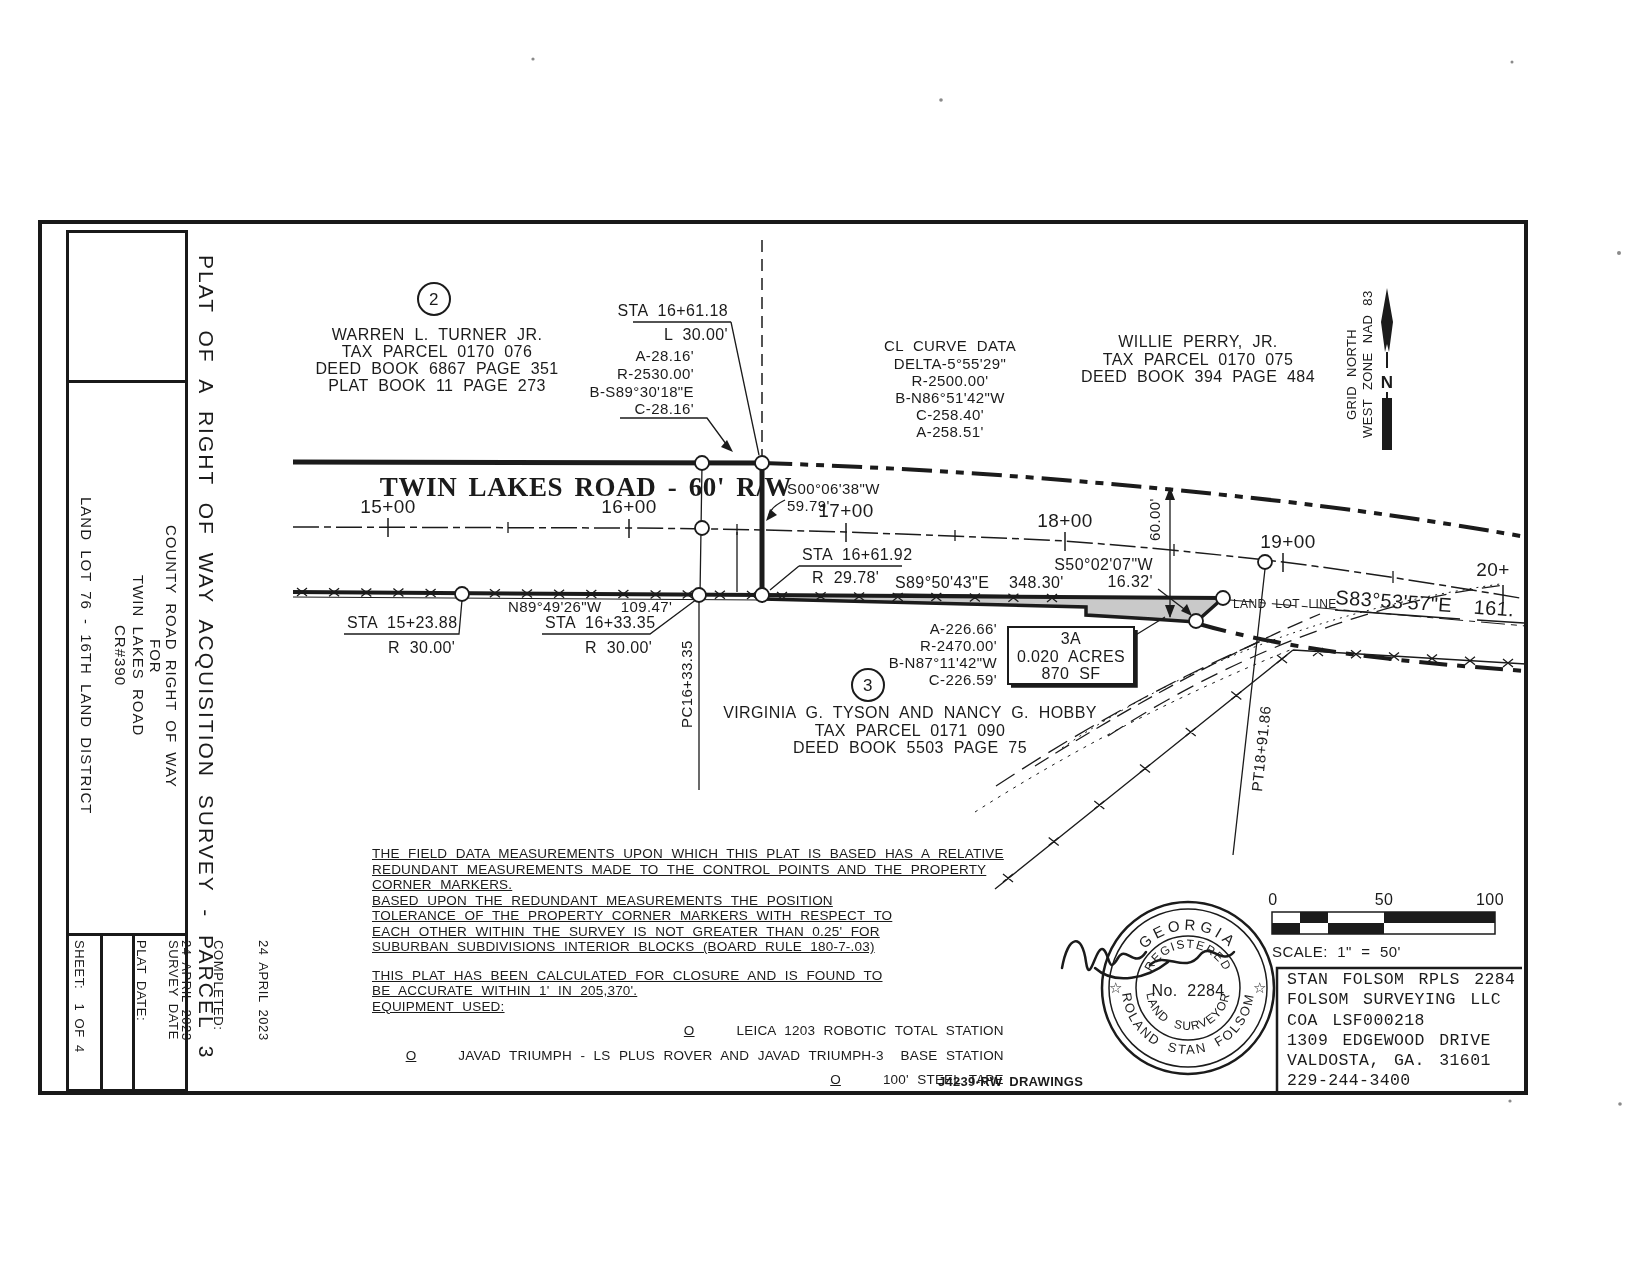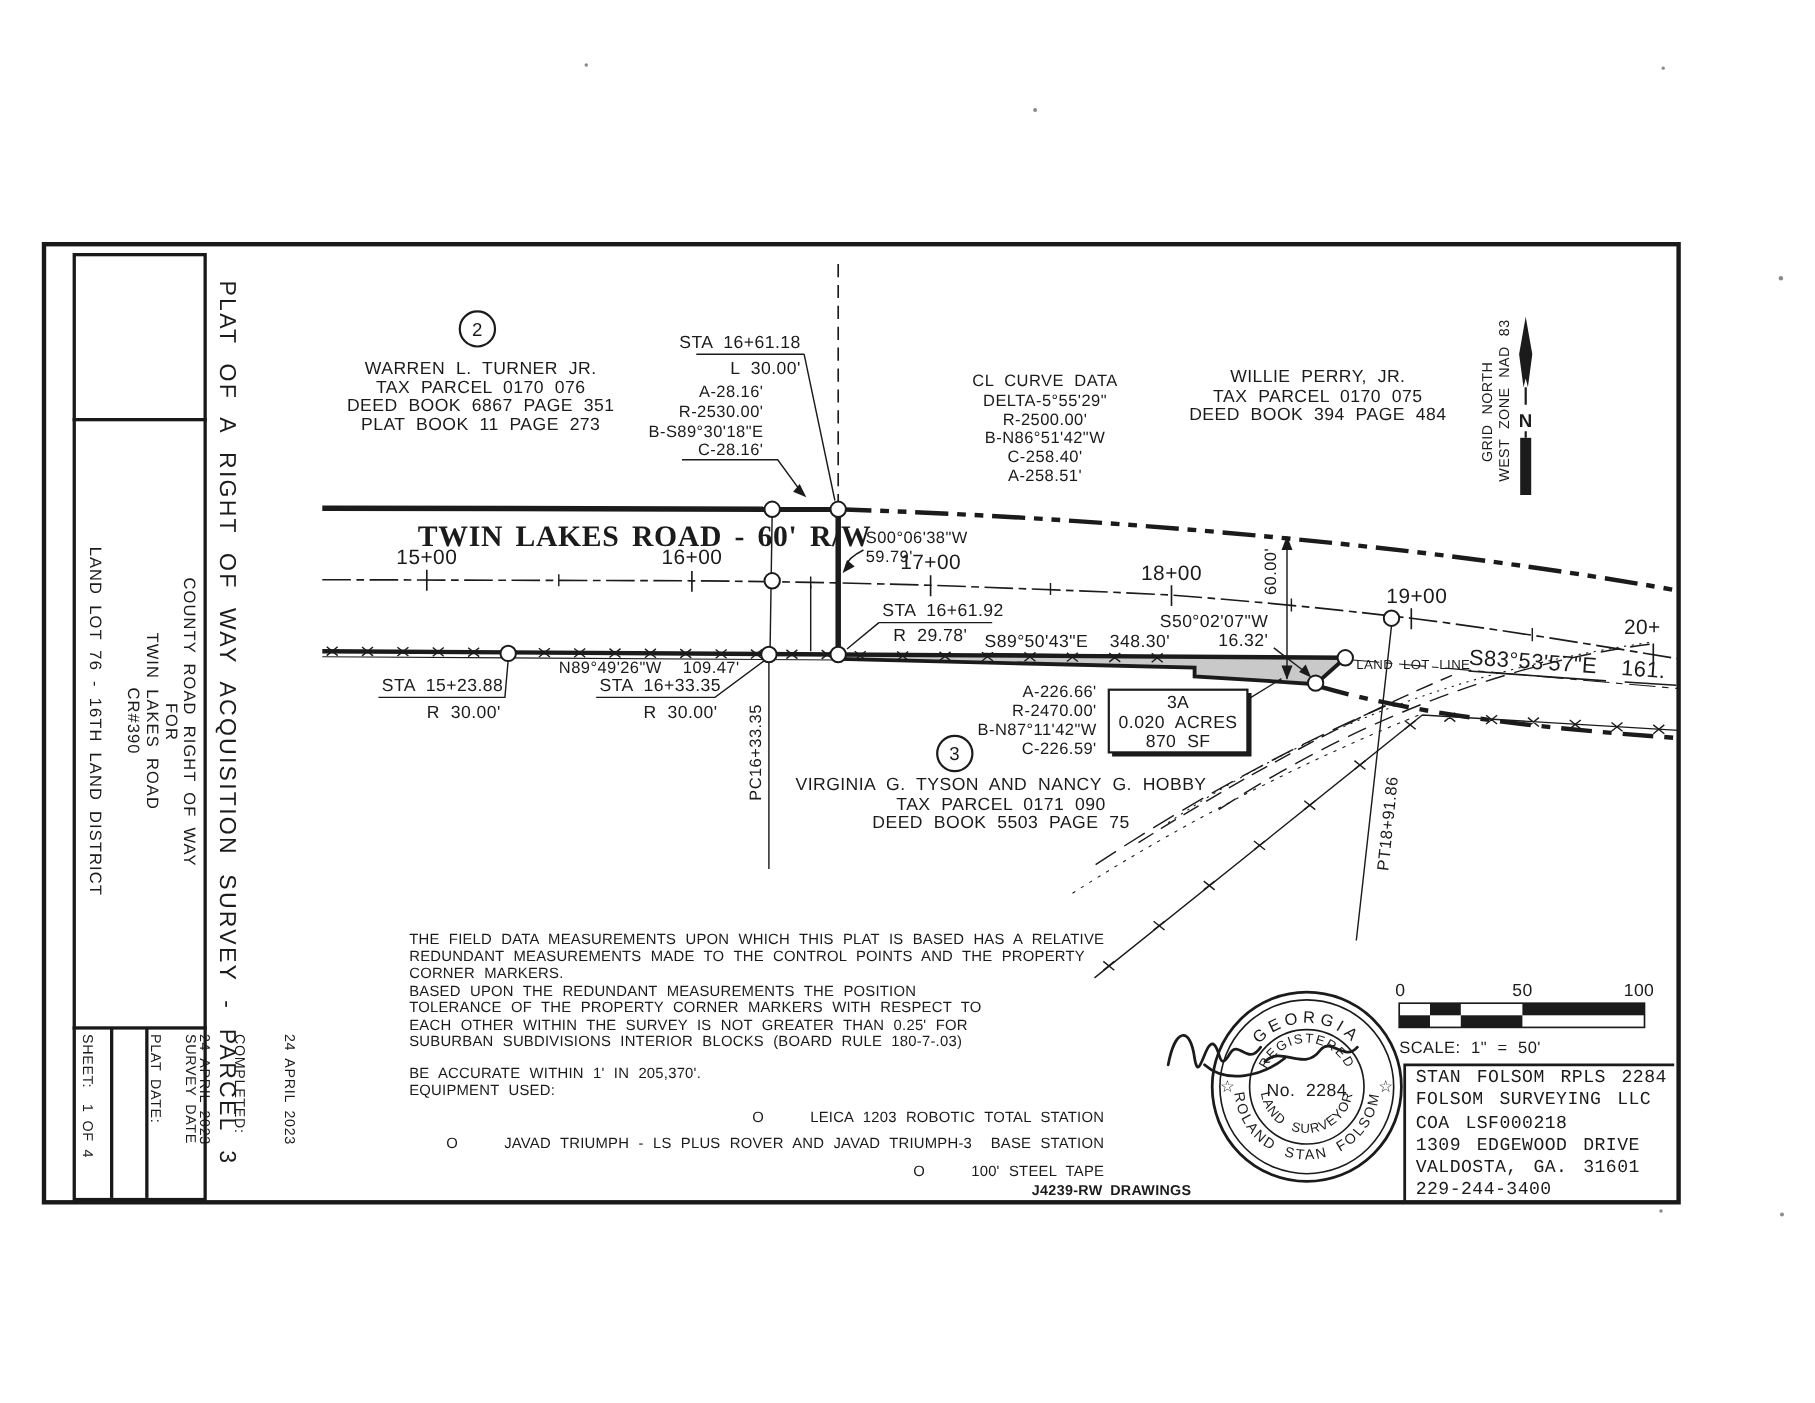--- a/index.html
+++ b/index.html
@@ -12,21 +12,21 @@
   .hdiv{background:#191919;height:3px;left:66px;width:122px;}
   .vdiv{background:#191919;width:2.5px;top:935px;height:154px;}
   
   .vtext{writing-mode:vertical-lr;text-orientation:mixed;white-space:pre;}
   .vcenter{text-align:center;}
   .plat-title{left:194px;top:235px;height:845px;width:34px;font-size:21px;
               letter-spacing:2px;word-spacing:9px;}
   .proj{font-size:15px;letter-spacing:1px;word-spacing:4px;top:382px;height:548px;width:19px;}
   .datebox{font-size:13px;letter-spacing:.6px;word-spacing:3px;top:940px;height:148px;line-height:15px;}
   
-  .notes{left:372px;top:846px;font-size:13.5px;letter-spacing:.2px;word-spacing:4.5px;}
+  .notes{left:372px;top:846px;font-size:13.5px;letter-spacing:.2px;word-spacing:4.5px;text-decoration:underline;}
   .notes div{line-height:15.5px;white-space:pre;}
   .gap{height:13px;}
   .equip{margin-top:9px;text-align:right;}
   .equip .itm{display:inline-block;margin-left:42px;}
   .surv{left:1287px;top:970px;font-size:16.5px;letter-spacing:.4px;word-spacing:4px;}
   .surv div{line-height:20.3px;white-space:pre;font-family:Liberation Mono, monospace;}
   .job{left:938px;top:1074px;font-size:13px;letter-spacing:.3px;word-spacing:3px;font-weight:bold;}
   
   svg text{font-family:"Liberation Sans",sans-serif;fill:#1b1b1b;letter-spacing:.4px;
            word-spacing:5px;white-space:pre;}
@@ -72,20 +72,21 @@
 
   <div class="abs notes">
     <div>THE FIELD DATA MEASUREMENTS UPON WHICH THIS PLAT IS BASED HAS A RELATIVE</div>
     <div>REDUNDANT MEASUREMENTS MADE TO THE CONTROL POINTS AND THE PROPERTY</div>
     <div>CORNER MARKERS.</div>
     <div>BASED UPON THE REDUNDANT MEASUREMENTS THE POSITION</div>
     <div>TOLERANCE OF THE PROPERTY CORNER MARKERS WITH RESPECT TO</div>
     <div>EACH OTHER WITHIN THE SURVEY IS NOT GREATER THAN 0.25' FOR</div>
     <div>SUBURBAN SUBDIVISIONS INTERIOR BLOCKS (BOARD RULE 180-7-.03)</div>
     <div class="gap"></div>
+    <div>THIS PLAT HAS BEEN CALCULATED FOR CLOSURE AND IS FOUND TO</div>
     <div>BE ACCURATE WITHIN 1' IN 205,370'.</div>
     <div>EQUIPMENT USED:</div>
     <div class="equip"><span>O</span><span class="itm">LEICA 1203 ROBOTIC TOTAL STATION</span></div>
     <div class="equip"><span>O</span><span class="itm">JAVAD TRIUMPH - LS PLUS ROVER AND JAVAD TRIUMPH-3  BASE STATION</span></div>
     <div class="equip"><span>O</span><span class="itm">100' STEEL TAPE</span></div>
   </div>
 
   <div class="abs surv">
     <div>STAN FOLSOM RPLS 2284</div>
     <div>FOLSOM SURVEYING LLC</div>

